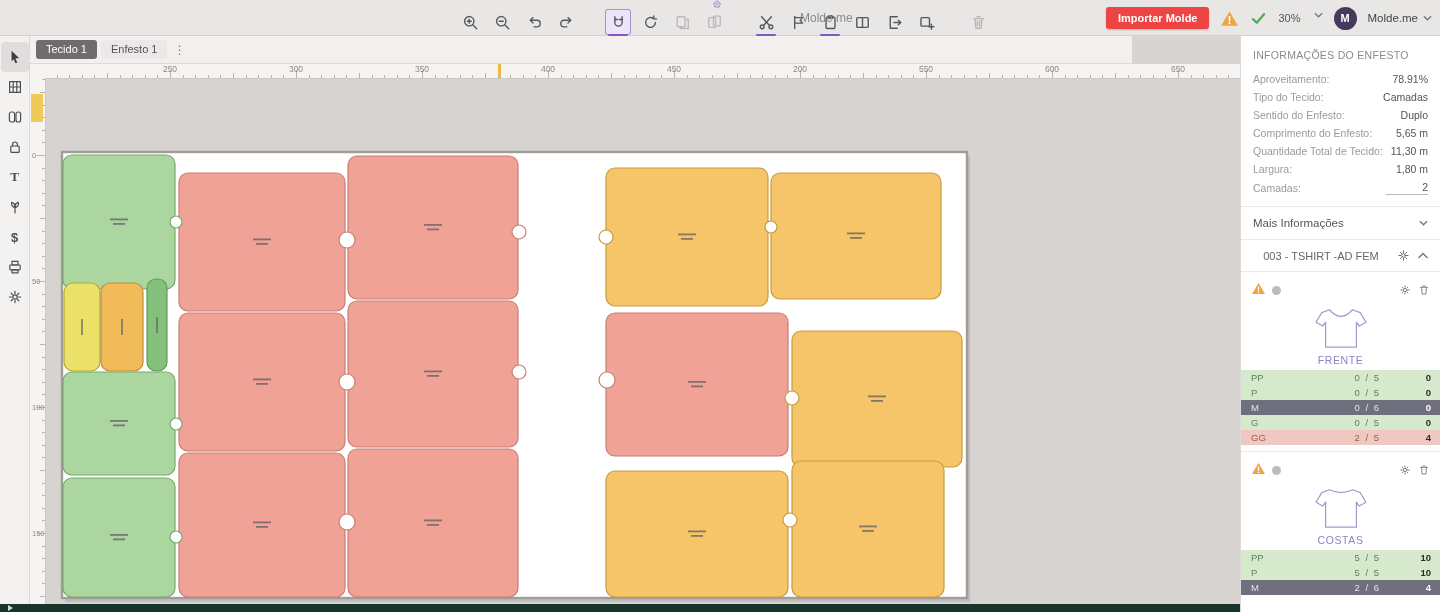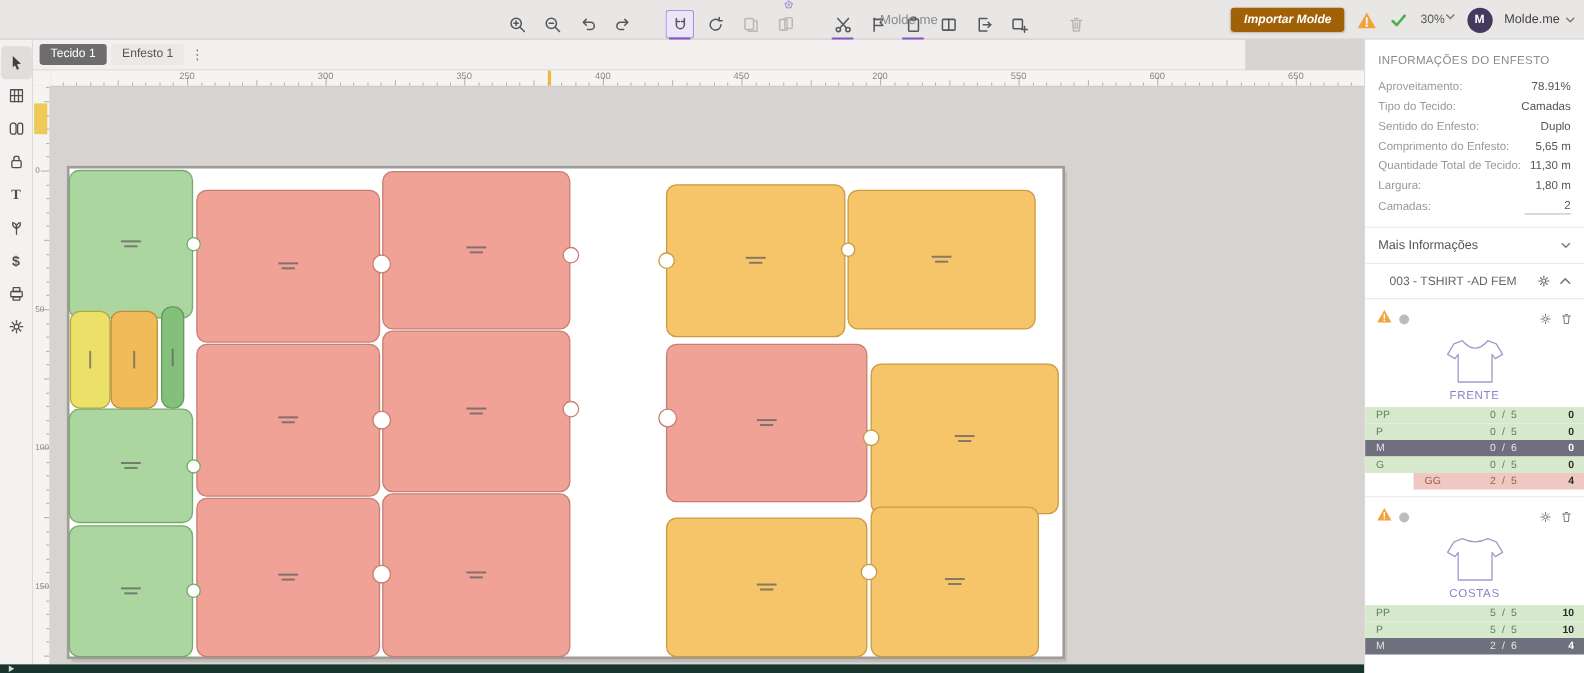--- a/index.html
+++ b/index.html
@@ -12,25 +12,25 @@
   .logo-svg{width:22px;height:22px;margin-right:14px;}
   .tgroup{display:flex;align-items:center;gap:6px;}
   .tb{width:26px;height:26px;display:flex;align-items:center;justify-content:center;border-radius:3px;position:relative;cursor:pointer;}
   .tb .ic{width:17px;height:17px;stroke:#575757;fill:none;stroke-width:1.3;stroke-linecap:round;stroke-linejoin:round;}
   .tb.dis{opacity:.32;}
   .tb.ul::after{content:"";position:absolute;left:3px;right:3px;bottom:-1px;height:2px;background:#8457c7;border-radius:1px;}
   .tb.box{background:#ece4f8;box-shadow:0 0 0 1px #a98fd8 inset;}
   .gap{width:14px;}
   .title{position:absolute;left:800px;top:0;height:36px;line-height:36px;font-size:12px;color:#8a8a8a;}
   .tright{position:absolute;right:8px;top:0;height:36px;display:flex;align-items:center;gap:11px;}
-  .import-btn{background:#a16207;color:#fff;font-size:11px;font-weight:bold;border:none;border-radius:3px;
-              padding:5px 12px;cursor:pointer;box-shadow:0 1px 2px rgba(0,0,0,.2);font-style:italic;}
+  .import-btn{background:#ef4444;color:#fff;font-size:11px;font-weight:bold;border:none;border-radius:3px;
+              padding:5px 12px;cursor:pointer;box-shadow:0 1px 2px rgba(0,0,0,.2);}
   .wic-top{width:19px;height:17px;}
   .ckic{width:17px;height:17px;}
-  .zoomer{display:flex;align-items:flex-start;gap:0;font-size:11px;color:#555;cursor:pointer;}
+  .zoomer{display:flex;align-items:flex-start;gap:13px;font-size:11px;color:#555;cursor:pointer;}
   .chv{width:9px;height:6px;}
   .avatar{width:23px;height:23px;border-radius:50%;background:#433a5e;color:#fff;font-size:11px;font-weight:bold;
           display:flex;align-items:center;justify-content:center;}
   .account{display:flex;align-items:center;gap:5px;font-size:11.5px;color:#444;cursor:pointer;}
 
   
   .rail{position:absolute;left:0;top:36px;width:30px;height:568px;background:#f4f2f1;border-right:1px solid #ddd9d8;z-index:4;
         display:flex;flex-direction:column;align-items:center;padding-top:6px;box-sizing:border-box;}
   .rb{width:28px;height:30px;display:flex;align-items:center;justify-content:center;border-radius:4px;cursor:pointer;}
   .rb.sel{background:#e0dddc;}
@@ -90,21 +90,21 @@
   .tee svg{width:62px;height:50px;}
   .tee path{fill:#fff;stroke:#a59bd0;stroke-width:1.3;stroke-linejoin:round;}
   .card-name{text-align:center;color:#8d80c8;font-size:10.5px;letter-spacing:.6px;padding:1px 0 4px;}
   .size-row{display:flex;align-items:center;height:15px;font-size:9.5px;cursor:pointer;}
   .sz{width:34px;padding-left:10px;}
   .ratio{margin-left:auto;padding-right:26px;word-spacing:3px;}
   .cnt{width:26px;text-align:right;padding-right:9px;font-weight:bold;color:#2b2b2b;}
   .t-green{background:#d6e9cd;color:#5e805b;}
   .t-dark{background:#6f6f7d;color:#e3e3ea;}
   .t-dark .cnt{color:#fff;}
-  .t-red{background:#efc9c1;color:#a05a50;margin-left:44px;}
+  .t-red{background:#efc9c1;color:#a05a50;}
 </style>
 </head>
 <body>
 
 <div class="app">
 
   <div class="topbar">
     <svg class="logo-svg" viewBox="0 0 24 24">
       <polygon points="12,2 21,8.5 17.6,19 6.4,19 3,8.5" fill="none" stroke="#7d55c7" stroke-width="1.4"></polygon>
       <path d="M12 2 L12 10.5 M3 8.5 L12 10.5 L21 8.5 M6.4 19 L12 10.5 L17.6 19" stroke="#7d55c7" fill="none" stroke-width="0.9"></path>

